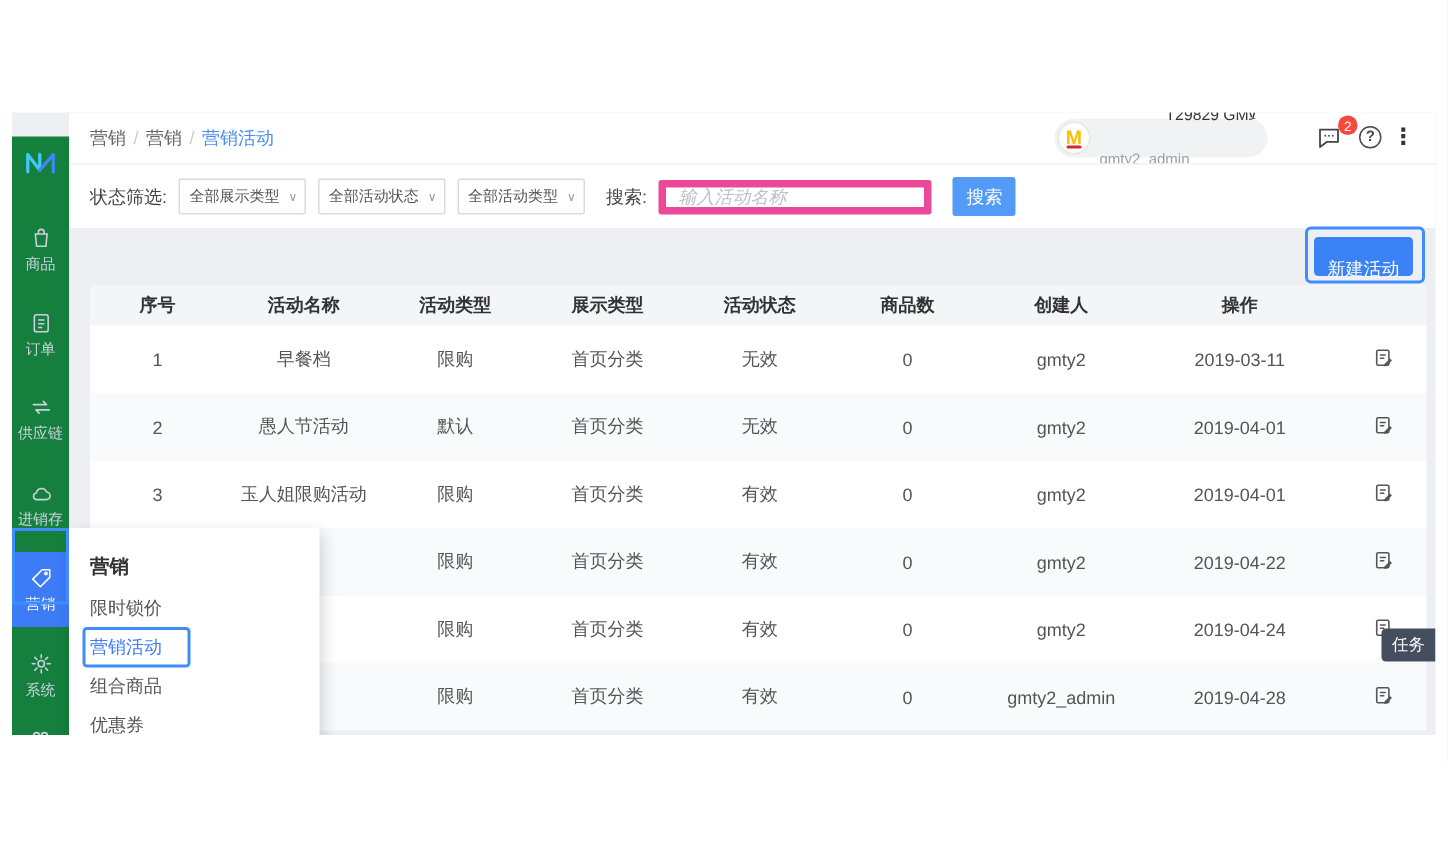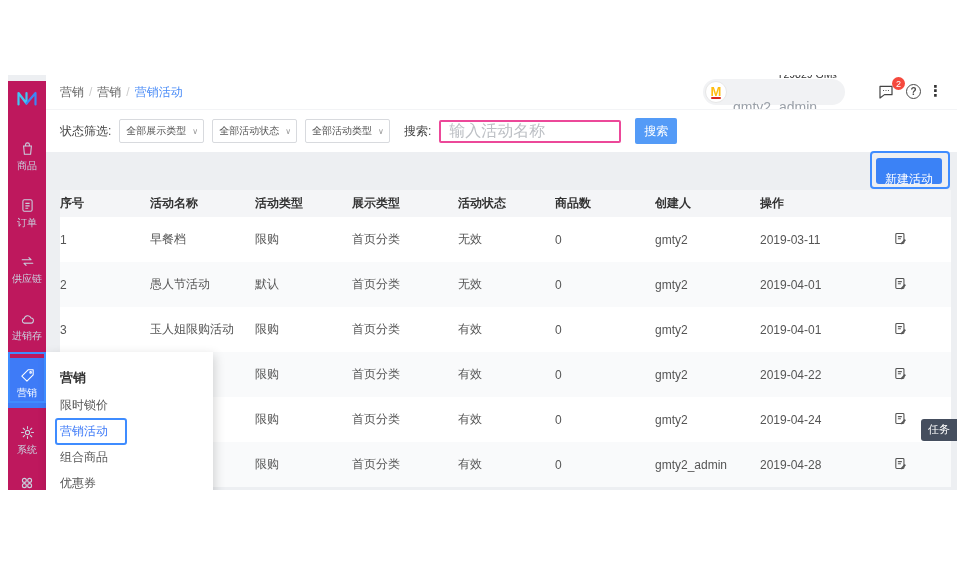--- a/index.html
+++ b/index.html
@@ -3,62 +3,62 @@
 <meta charset="utf-8">
 <style>
   * { box-sizing: border-box; }
   body {
     margin:0; width:965px; height:564px; background:#fff; position:relative; overflow:hidden;
     font-family:"Liberation Sans","DejaVu Sans",sans-serif;
   }
   .app { position:absolute; left:8px; top:75px; width:949px; height:415px; background:#edeff2; overflow:hidden; }
 
   
-  .sidebar { position:absolute; left:0; top:6px; width:38px; height:415px; background:#be185d; z-index:40; }
+  .sidebar { position:absolute; left:0; top:16px; width:38px; height:415px; background:#15803d; z-index:40; }
   .logo { position:absolute; top:6px; left:0; width:38px; display:flex; justify-content:center; }
   .sb-item { position:absolute; left:0; width:38px; height:50px; display:flex; flex-direction:column; align-items:center; justify-content:center; gap:2px; color:#c9d1df; cursor:pointer; }
   .sb-item .sb-label { font-size:10px; white-space:nowrap; }
   .sb-item.active { background:#3e7bf7; color:#fff; }
   .sb-bottom { position:absolute; top:393px; left:0; width:38px; display:flex; justify-content:center; color:#c9d1df; }
   .hl-sidebar { position:absolute; left:0; top:277px; width:38px; height:51px; border:2px solid #3f8cff; z-index:70; pointer-events:none; }
 
   
   .header { position:absolute; left:38px; top:0; width:911px; height:34px; background:#fff; }
   .breadcrumb { position:absolute; left:14px; top:0; height:34px; display:flex; align-items:center; gap:5px; font-size:12px; color:#666; }
   .breadcrumb .sep { color:#ccc; }
   .breadcrumb .crumb { cursor:pointer; }
   .breadcrumb .current { color:#4a8cf7; }
   .siteinfo { position:absolute; right:112px; top:4px; width:142px; height:26px; background:#f1f2f4; border-radius:13px; display:flex; align-items:center; gap:6px; padding:0 8px 0 2px; cursor:pointer; }
   .mlogo { width:22px; height:22px; border-radius:50%; background:#fff; border:1px solid #e7e7e7; display:flex; align-items:center; justify-content:center; position:relative; flex:0 0 auto; }
   .mlogo .m { color:#ffbc0d; font-weight:bold; font-size:13px; line-height:1; margin-top:-2px; }
   .mlogo .mbase { position:absolute; bottom:3px; width:10px; height:2.5px; background:#da291c; border-radius:1px; }
   .site-texts { display:flex; flex-direction:column; line-height:1.2; overflow:hidden; }
   .site-name { font-size:10.5px; color:#333; white-space:nowrap;margin-left:44px; }
-  .site-user { font-size:14px; color:#9aa0a8; white-space:nowrap;margin-top:18px; }
+  .site-user { font-size:10px; color:#9aa0a8; white-space:nowrap;margin-top:18px; }
   .msg-wrap { position:absolute; right:60px; top:8px; cursor:pointer; width:20px; height:20px; }
   .msg-badge { position:absolute; top:-6px; right:-8px; min-width:13px; height:13px; border-radius:7px; background:#f5493d; color:#fff; font-size:9px; display:flex; align-items:center; justify-content:center; padding:0 2px; }
   .help-icon { position:absolute; right:36px; top:9px; width:15px; height:15px; border:1.5px solid #4a4a4a; border-radius:50%; color:#4a4a4a; font-size:10px; font-weight:bold; display:flex; align-items:center; justify-content:center; cursor:pointer; }
   .kebab { position:absolute; right:14px; top:7px; font-size:15px; font-weight:bold; color:#333; cursor:pointer; }
 
   
   .filterbar { position:absolute; left:38px; top:34px; width:911px; height:43px; background:#fff; border-top:1px solid #f3f4f6; display:flex; align-items:center; padding-left:14px; gap:8px; }
   .flabel { font-size:12px; color:#444; }
   .dd { display:inline-flex; align-items:center; gap:6px; height:24px; padding:0 5px 0 6px; border:1px solid #d8dade; border-radius:2px; background:#fff; font-size:10px; color:#555; cursor:pointer; }
   .chev { font-size:8px; color:#999; }
-  .search-input { width:182px; height:23px; border:2px solid #ec4899; border-radius:2px; padding:0 8px; font-size:16px; color:#333; outline:none; }
+  .search-input { width:182px; height:23px; border:5px solid #ec4899; border-radius:2px; padding:0 8px; font-size:12px; color:#333; outline:none;font-style:italic; }
   .search-input::placeholder { color:#bdc0c5; }
   .search-btn { height:26px; padding:0 9px; background:#549bf7; color:#fff; border:none; border-radius:2px; font-size:12px; margin-left:6px; cursor:pointer; }
 
   
   .new-btn { position:absolute; top:83px; right:15px; height:25px; padding:13px 9px; background:#3b82f6; color:#fff; border:none; border-radius:3px; font-size:12px; cursor:pointer; z-index:10; }
   .hl-newbtn { position:absolute; top:76px; right:7px; width:80px; height:38px; border:2px solid #3f8cff; border-radius:4px; z-index:11; pointer-events:none; }
 
   
   .table { position:absolute; left:52px; top:115px; width:891px; z-index:5; }
-  .grid { display:grid; grid-template-columns:90px 105px 97px 106px 97px 100px 105px 133px 58px; align-items:center; }
+  .grid { display:grid; grid-template-columns:90px 105px 97px 106px 97px 100px 105px 133px 58px; align-items:center;text-align:center; }
   .thead { height:27px; background:#f4f5f7; font-size:12px; font-weight:bold; color:#333; }
   .trow { height:45px; background:#fff; font-size:12px; color:#555; }
   .trow.alt { background:#f9fafb; }
   .td { white-space:nowrap; overflow:hidden; }
   .op-icon { color:#555; cursor:pointer; display:inline-flex; }
 
   
   .task-badge { position:absolute; right:0; top:344px; background:#454e5e; color:#fff; font-size:11px; padding:3px 7px 4px; border-radius:3px 0 0 3px; z-index:80; cursor:pointer; }
 
   

